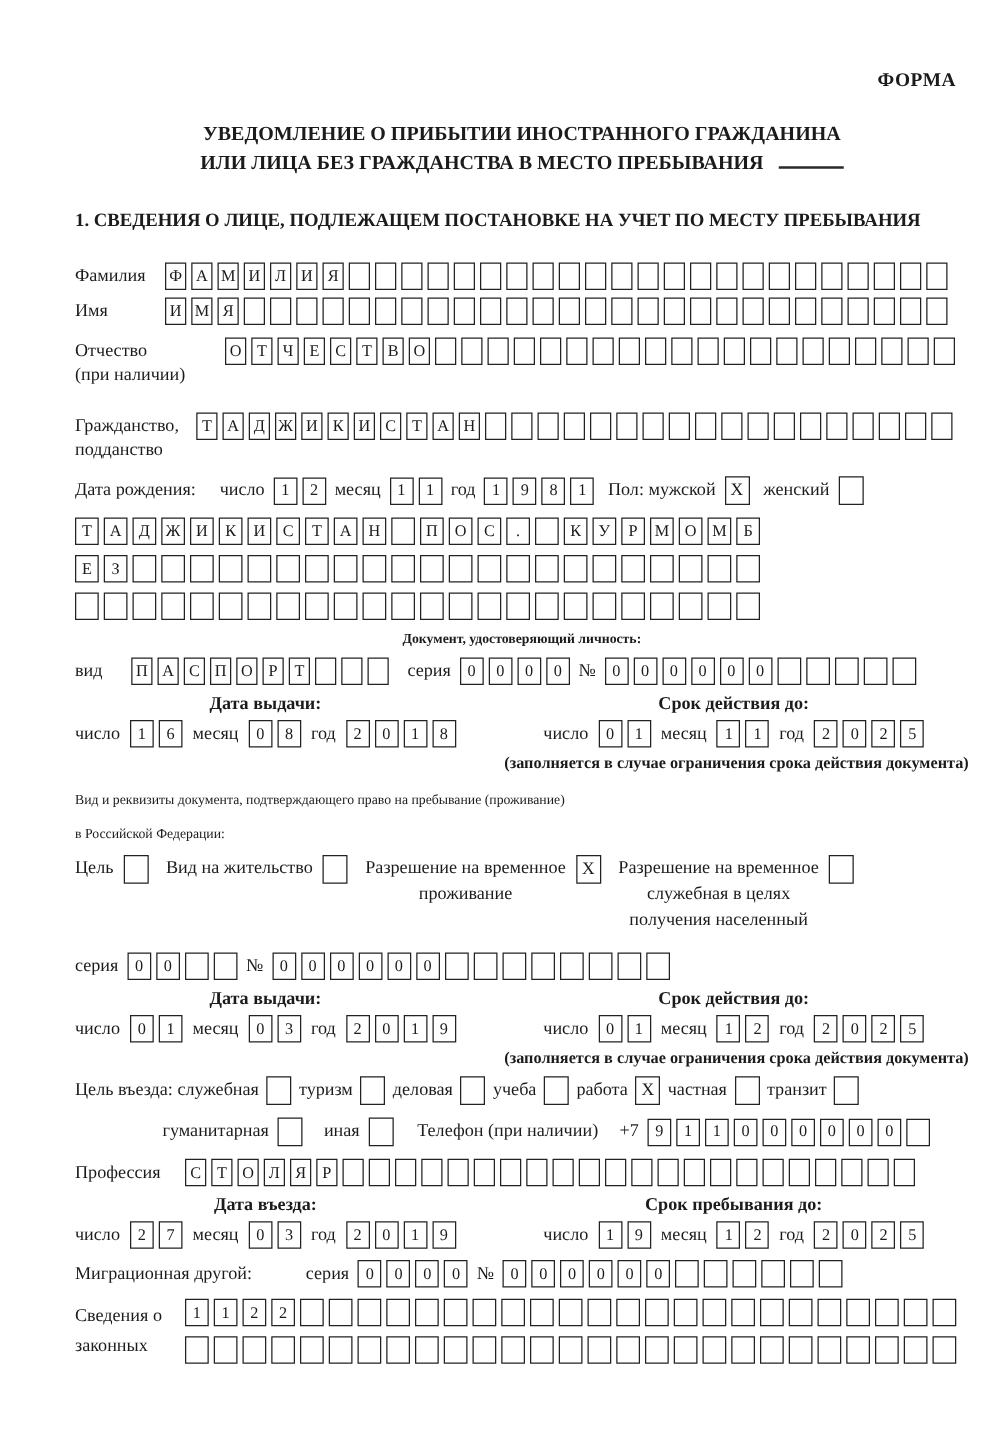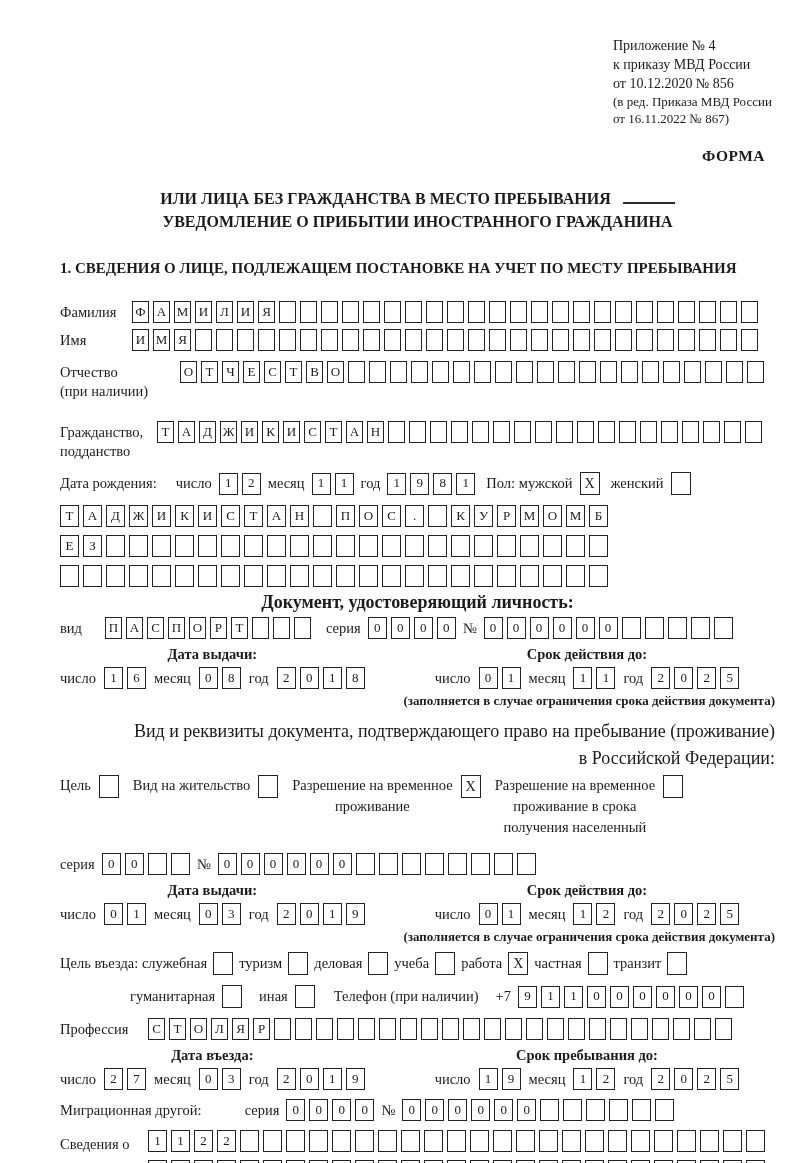--- a/index.html
+++ b/index.html
@@ -37,57 +37,50 @@
   .dgroup.right{margin-left:70px;}
   .dtitle{text-align:center;font-weight:bold;font-size:14.5px;margin-bottom:4px;}
   .dline{display:flex;align-items:center;gap:8px;font-size:14.5px;}
   .note{font-size:13px;font-weight:bold;margin-top:4px;}
   .note.right{text-align:right;}
   
   .checkgrid{display:flex;align-items:flex-start;gap:14px;margin-top:3px;font-size:14.5px;}
   .cg-item{display:flex;align-items:flex-start;gap:8px;}
   .cg-label{text-align:center;line-height:21px;}
   
-  .text{font-size:18px;margin-top:8px;}
+  .text{font-size:11px;margin-top:8px;}
   .text.center{text-align:center;}
   .text.bold{font-weight:bold;}
   .tline{line-height:22px;}
   
   .b-patronymic{margin-top:10px;}
   .b-citizenship{margin-top:20px;}
   .b-birth-date-sex{margin-top:11px;}
   .b-birthplace{margin-top:10px;}
   .b-birthplace .rowlabel{line-height:25px;padding-top:0;}
   .b-identity-doc-heading{margin-top:4px;}
   .b-identity-doc{margin-top:4px;}
   .b-residence-doc-caption{margin-top:9px;}
-  .b-residence-doc-caption .tline{line-height:27px;text-align:right;}
+  .b-residence-doc-caption .tline{line-height:27px;}
   .b-residence-doc-number{margin-top:15px;}
   .b-visit-purpose{margin-top:7px;gap:6px;}
   .b-visit-purpose-2{margin-top:10px;margin-left:70px;}
   .b-profession{margin-top:10px;}
   .b-migration-card{margin-top:9px;}
   .b-legal-representatives{margin-top:9px;}
   .b-legal-representatives .rowlabel{line-height:24px;}
 </style>
 </head>
 <body>
 
 <div class="page">
-  <div class="hdr">
-    <div class="hline">Приложение № 4</div>
-    <div class="hline">к приказу МВД России</div>
-    <div class="hline">от 10.12.2020 № 856</div>
-    <div class="hline small">(в ред. Приказа МВД России</div>
-    <div class="hline small">от 16.11.2022 № 867)</div>
-  </div>
   <div class="forma">ФОРМА</div>
   <div class="title">
+    <div>УВЕДОМЛЕНИЕ О ПРИБЫТИИ ИНОСТРАННОГО ГРАЖДАНИНА</div>
     <div><span>ИЛИ ЛИЦА БЕЗ ГРАЖДАНСТВА В МЕСТО ПРЕБЫВАНИЯ</span><span class="blank"></span></div>
-    <div>УВЕДОМЛЕНИЕ О ПРИБЫТИИ ИНОСТРАННОГО ГРАЖДАНИНА</div>
   </div>
   <div class="section">1. СВЕДЕНИЯ О ЛИЦЕ, ПОДЛЕЖАЩЕМ ПОСТАНОВКЕ НА УЧЕТ ПО МЕСТУ ПРЕБЫВАНИЯ</div>
   <div id="form-body">
       <div class="boxrow b-surname">
         <div class="rowlabel" style="width: 72px;">
           <div class="lab-line">Фамилия</div>
         </div>
         <div class="rowright">
           <div class="cells">
             <div class="cell">Ф</div>
@@ -453,21 +446,21 @@
         <div class="cg-item">
           <div class="cg-label">
             <div>Разрешение на временное</div>
             <div>проживание</div>
           </div>
           <div class="checkbox">X</div>
         </div>
         <div class="cg-item">
           <div class="cg-label">
             <div>Разрешение на временное</div>
-            <div>проживание в срока</div>
+            <div>служебная в целях</div>
             <div>получения населенный</div>
           </div>
           <div class="checkbox"></div>
         </div>
       </div>
       <div class="inline b-residence-doc-number">
         <span class="lbl">серия</span>
         <div class="cells">
           <div class="cell" style="width: 19px;">0</div>
           <div class="cell" style="width: 19px;">0</div>

